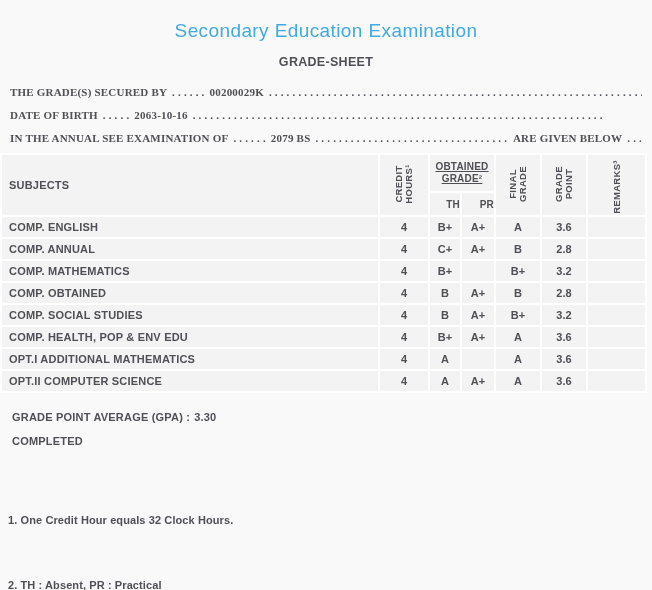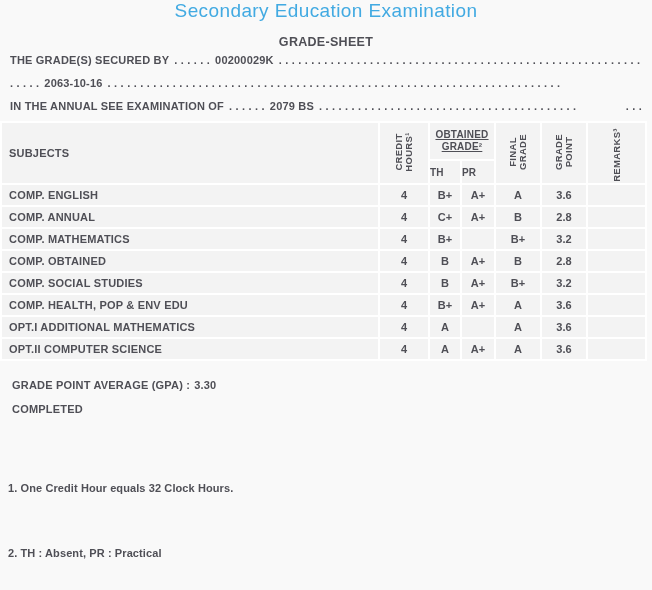--- a/index.html
+++ b/index.html
@@ -5,35 +5,35 @@
   html,body { margin:0; padding:0; }
   body {
     width:652px; height:590px;
     background:#f9f9f9;
     font-family:"Liberation Sans", sans-serif;
     font-weight:bold;
     color:#4f4f56;
     overflow:hidden;
   }
   .title {
-    margin:0 0 0;
+    margin:20px 0 0;
     text-align:center;
     font-size:19px;
     font-weight:400;
     color:#42aae2;
     letter-spacing:.4px;
   }
   .subtitle {
     margin:13px 4px 0;
     text-align:center;
     font-size:12.5px;
     font-weight:bold;
     letter-spacing:.3px;
   }
-  .hlines { margin:0 10px 0; font-size:11px; letter-spacing:.2px; }
+  .hlines { margin:12px 10px 0; font-size:11px; letter-spacing:.2px;font-family:Liberation Serif, serif; }
   .hline {
     display:flex; align-items:baseline; column-gap:5px;
     height:23px; line-height:23px;
     white-space:nowrap; overflow:hidden;
   }
   .fill { flex:1 1 auto; overflow:hidden; }
 
   table {
     margin:3px 0 0;
     border-collapse:separate;
@@ -43,21 +43,21 @@
     width:647px;
   }
   th, td { background:#f3f3f3; padding:0; font-weight:bold; color:#4f4f56; }
   .subj-h { text-align:left; padding-left:7px; font-size:11px; vertical-align:middle; letter-spacing:.2px; }
   .row1 th { height:36px; }
   .rot-h { vertical-align:middle; text-align:center; overflow:hidden; }
   .rot { display:inline-block; transform:rotate(-90deg); font-size:9.5px; line-height:10px; letter-spacing:.3px; }
   .rot span { display:block; text-align:center; }
   .og-h { vertical-align:middle; text-align:center; font-size:10px; line-height:12px; letter-spacing:.2px; }
   .og-h span { display:block;text-decoration:underline; }
-  .sub-h { height:22px; text-align:left; font-size:10px; vertical-align:middle; letter-spacing:.2px; }
+  .sub-h { height:22px; text-align:right; font-size:10px; vertical-align:middle; letter-spacing:.2px; }
   tbody td { height:20px; font-size:11px; vertical-align:middle; }
   td.subj { text-align:left; padding-left:7px; letter-spacing:.2px; }
   td.c { text-align:center; }
 
   .summary { margin:18px 12px 0; text-align:left; font-size:11px; letter-spacing:.2px; }
   .gpa-val { margin-left:4px; }
   .status-line { margin-top:12px; }
 
   .notes { margin:17px 0 0 8px; font-size:11px; line-height:16.5px; white-space:pre; letter-spacing:.1px; }
   .note { height:16.5px;margin-top:15px; }
@@ -72,29 +72,31 @@
   <h2 class="subtitle">GRADE-SHEET</h2>
 
   <div class="hlines">
     <div class="hline">
       <span>THE GRADE(S) SECURED BY</span>
       <span>. . . . . .</span>
       <span>00200029K</span>
       <span class="fill">. . . . . . . . . . . . . . . . . . . . . . . . . . . . . . . . . . . . . . . . . . . . . . . . . . . . . . . . . . . . . . . . . . . . . .</span>
     </div>
     <div class="hline">
+      <span>DATE OF BIRTH</span>
       <span>. . . . .</span>
       <span>2063-10-16</span>
       <span class="fill">. . . . . . . . . . . . . . . . . . . . . . . . . . . . . . . . . . . . . . . . . . . . . . . . . . . . . . . . . . . . . . . . . . . . . .</span>
     </div>
     <div class="hline">
       <span>IN THE ANNUAL SEE EXAMINATION OF</span>
       <span>. . . . . .</span>
       <span>2079 BS</span>
       <span class="fill">. . . . . . . . . . . . . . . . . . . . . . . . . . . . . . . . . . . . . . . .</span>
+      <span>ARE GIVEN BELOW</span>
       <span>. . .</span>
     </div>
   </div>
 
   <table>
     <colgroup>
       <col style="width:376px">
         <col style="width:48px">
         <col style="width:30px">
       <col style="width:32px">

